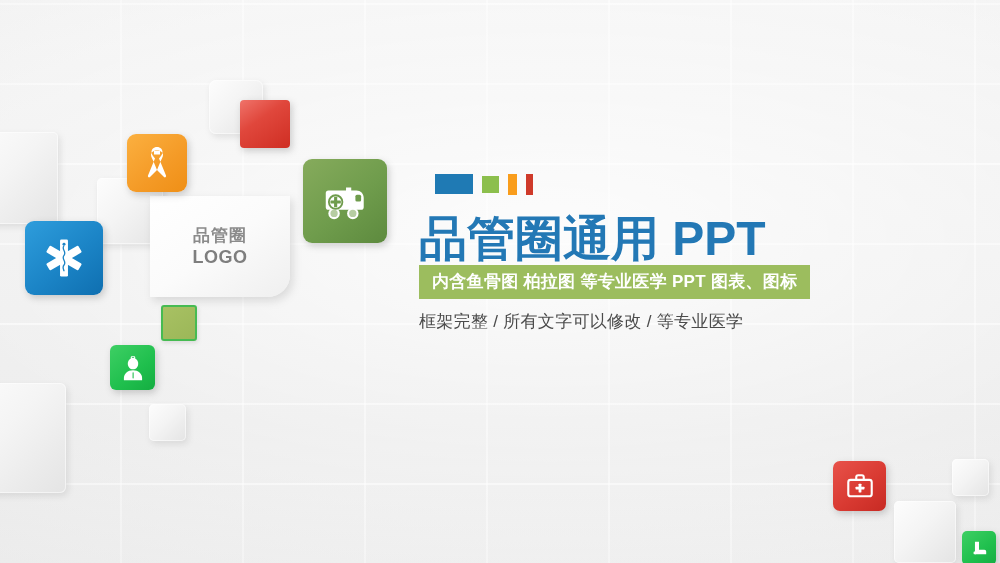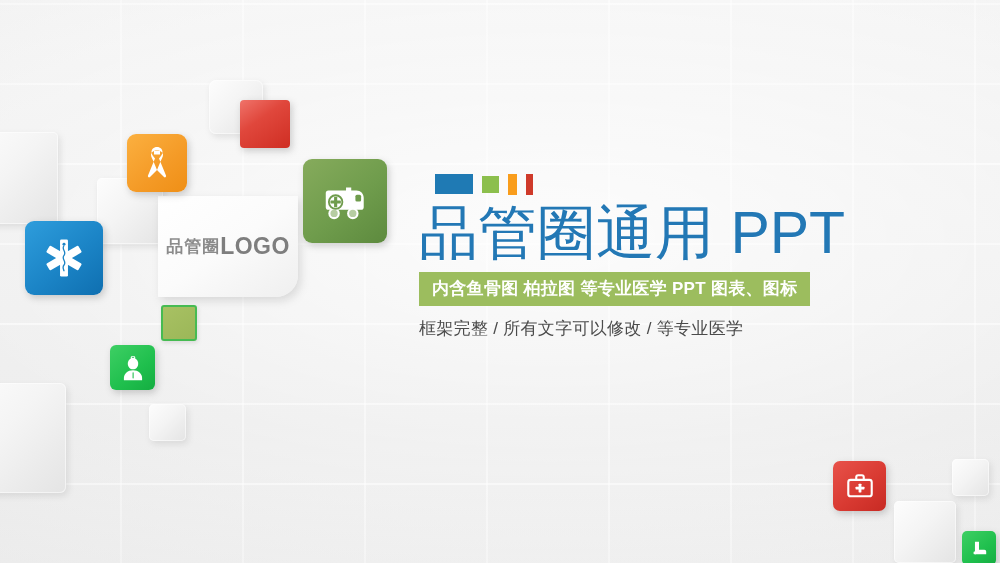--- a/index.html
+++ b/index.html
@@ -43,57 +43,57 @@
   .tile svg{display:block;}
   .t-blue{background:linear-gradient(140deg,#2e9ddc 0%,#1b84c6 55%,#0f6fb0 100%);}
   .t-orange{background:linear-gradient(140deg,#fbb040 0%,#f49a26 60%,#ef8f16 100%);}
   .t-green{background:linear-gradient(140deg,#86ab5c 0%,#6f9c4c 55%,#5d8a3e 100%);}
   .t-green2{background:linear-gradient(140deg,#3ecf64 0%,#1fbf4d 60%,#15ad41 100%);}
   .t-red{background:linear-gradient(140deg,#e8524a 0%,#d93a32 55%,#c72a23 100%);}
   .t-redsq{background:linear-gradient(145deg,#f0736a 0%,#e0473c 40%,#cf2e23 100%);}
 
   
   #logo-card{
-    position:absolute;left:158px;top:196px;width:140px;height:101px;
+    position:absolute;left:150px;top:196px;width:140px;height:101px;
     background:linear-gradient(145deg,#ffffff 0%,#fbfbfb 50%,#efefef 100%);
     border-radius:0 0 22px 0;
     box-shadow:3px 4px 9px rgba(120,120,120,.22);
-    display:flex;align-items:center;justify-content:center;
+    display:flex;flex-direction:column;align-items:center;justify-content:center;
   }
   #logo-card .l1{
     font-size:17px;font-weight:bold;color:#8b8b8b;letter-spacing:1px;line-height:1.25;
   }
   #logo-card .l2{
-    font-size:23px;font-weight:bold;color:#7e7e7e;letter-spacing:.5px;line-height:1.25;
+    font-size:18px;font-weight:bold;color:#7e7e7e;letter-spacing:.5px;line-height:1.25;
   }
 
   
   #olive{
     position:absolute;left:161px;top:305px;width:32px;height:32px;
     background:linear-gradient(145deg,#a8c163 0%,#9bb758 100%);
     border:2px solid #46bb52;border-radius:3px;
     box-shadow:1px 2px 4px rgba(120,120,120,.2);
   }
 
   
   #text-block{position:absolute;left:419px;top:170px;width:500px;}
   #kicker-row{display:flex;align-items:center;height:28px;}
   #kicker{
     font-size:20px;color:#4a8cbd;letter-spacing:.5px;white-space:nowrap;
   }
   #swatches{display:flex;align-items:center;gap:9px;margin-left:16px;}
   .sw{display:block;}
   #main-title{
-    margin-top:4px;
-    font-size:59px;font-weight:normal;color:#2378b5;
+    margin-top:16px;
+    font-size:48px;font-weight:bold;color:#2378b5;
     letter-spacing:0px;line-height:1.06;white-space:nowrap;
     text-shadow:0 1px 0 rgba(255,255,255,.6);
   }
   #green-banner{
-    margin-top:7px;display:inline-block;
+    display:inline-block;
     background:#9cbd5e;
     padding:5px 13px 6px 13px;
   }
   #green-banner span{
     font-size:17px;font-weight:bold;color:#ffffff;white-space:nowrap;letter-spacing:.3px;
   }
   #footnote{
     margin-top:11px;font-size:17px;color:#4b4b4b;white-space:nowrap;letter-spacing:.3px;
   }
 </style>

